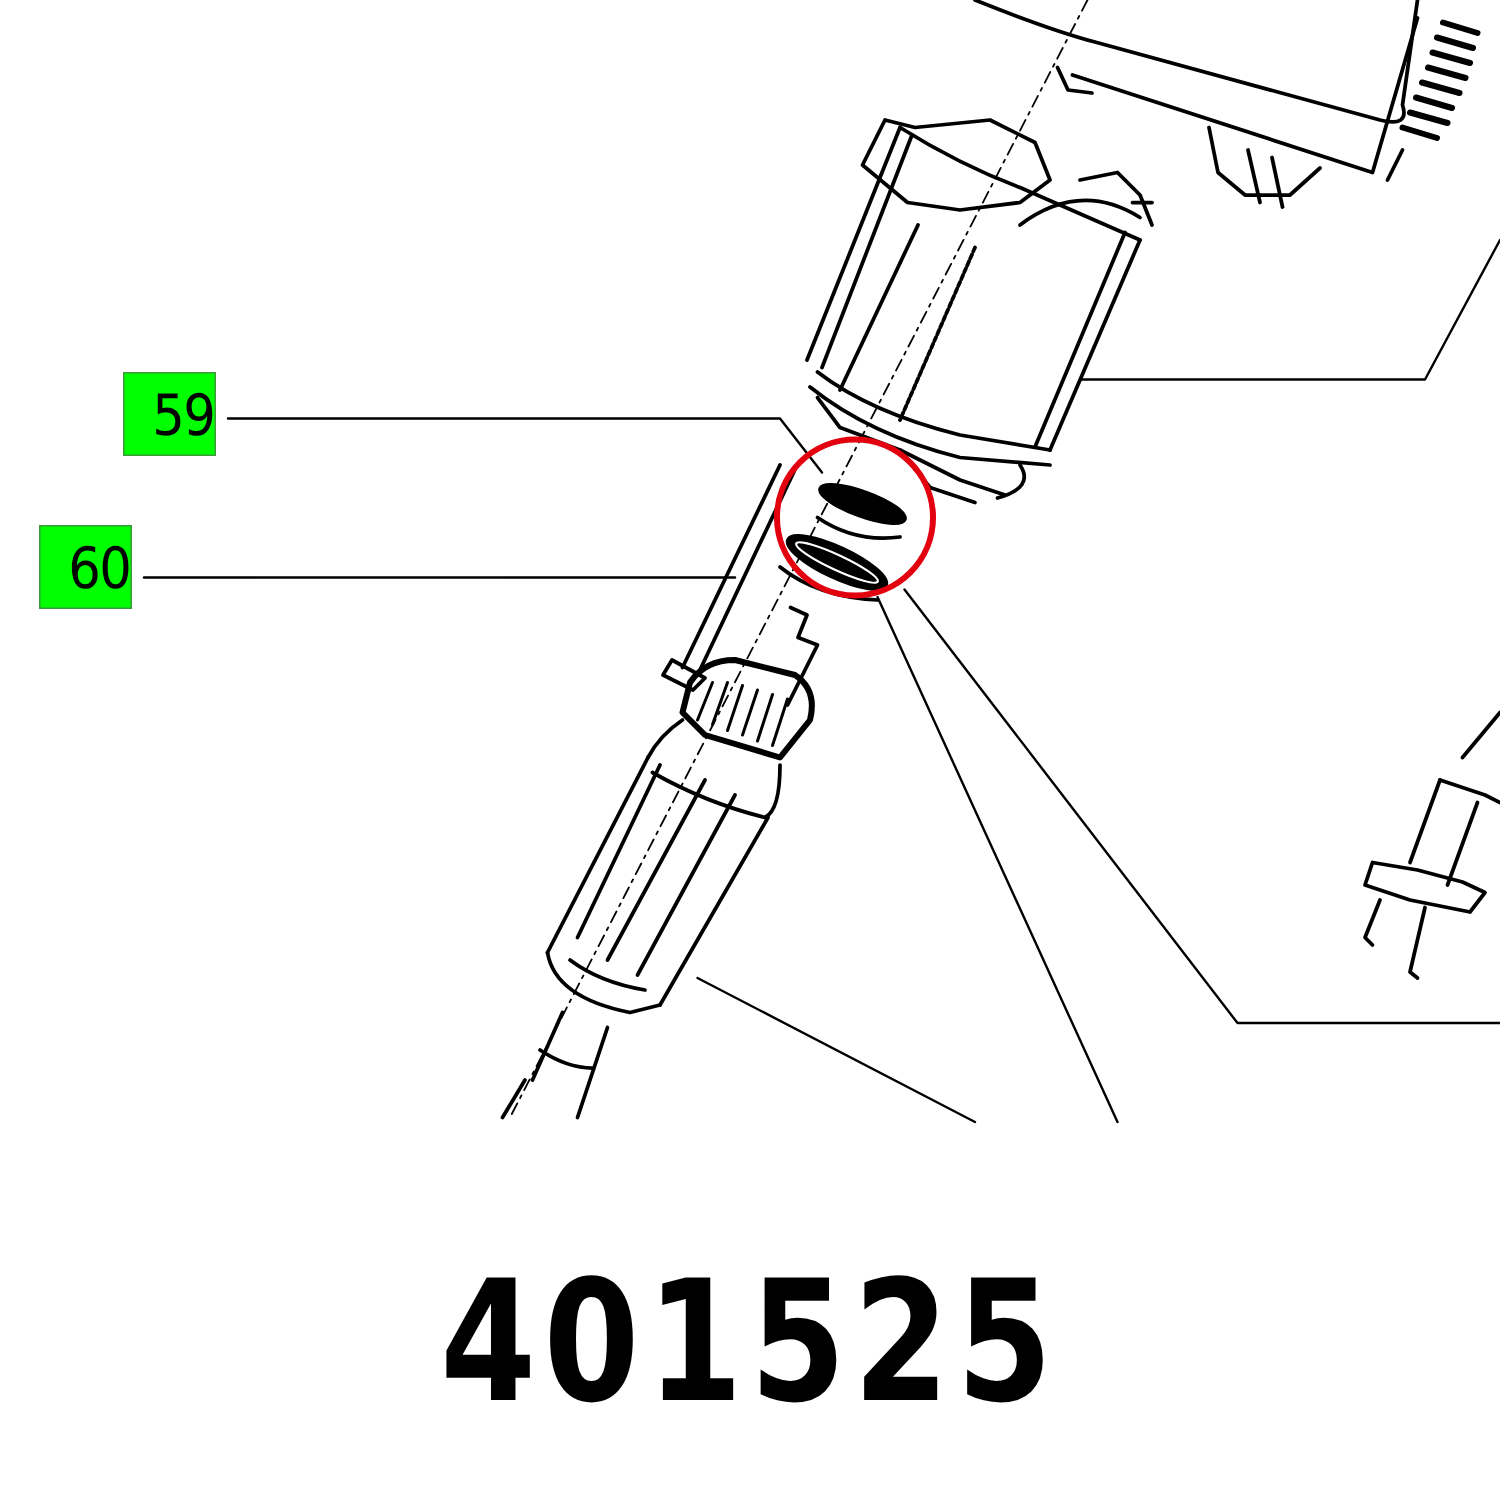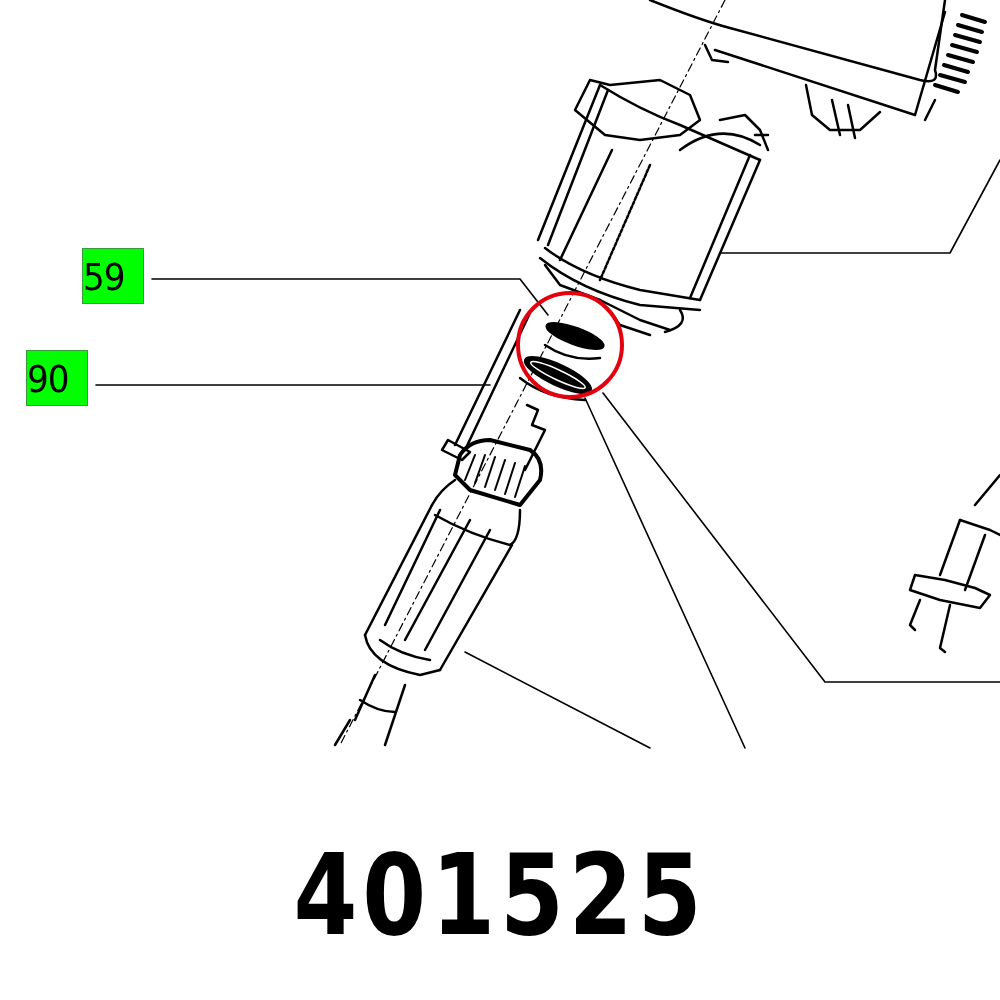--- a/index.html
+++ b/index.html
@@ -1,21 +1,21 @@
 <!DOCTYPE html>
 <html><head>
 <meta charset="utf-8">
 <style>
   html, body { margin:0; padding:0; background:#ffffff; }
   body { width:1000px; height:1000px; position:relative; overflow:hidden; font-family:"DejaVu Sans", sans-serif; }
   #diagram { position:absolute; left:0; top:0; width:1000px; height:1000px; }
   .callout {
     position:absolute; background:#00ff00; border:1px solid #3a9a3a;
     color:#000; font-family:"DejaVu Sans Condensed","DejaVu Sans", sans-serif;
-    font-size:38px; line-height:56px; text-align:left; letter-spacing:-1px;
+    font-size:38px; line-height:56px; text-align:right; letter-spacing:-1px;
     box-sizing:border-box; cursor:pointer;
   }
   #callout-59 { left:82px; top:248px; width:62px; height:56px; }
   #callout-60 { left:26px; top:350px; width:62px; height:56px; }
   #part-number {
     position:absolute; left:0; top:830px; width:1000px; text-align:center;
     font-family:"DejaVu Sans", sans-serif; font-weight:bold; font-size:112px;
     letter-spacing:6px; color:#000; transform:scaleX(0.82); transform-origin:center;
   }
 </style>
@@ -124,15 +124,15 @@
       <path d="M603,393 L825,682 L1000,682"></path>
       <path d="M585,398 L745,748"></path>
       <path d="M465,652 L650,748"></path>
     </g>
   </g>
 
   <circle cx="570" cy="345" r="52" fill="none" stroke="#e3000f" stroke-width="4"></circle>
 </svg>
 
 <div id="callout-59" class="callout">59</div>
-<div id="callout-60" class="callout">90</div>
+<div id="callout-60" class="callout">60</div>
 
 <div id="part-number">401525</div>
 
 </body></html>

